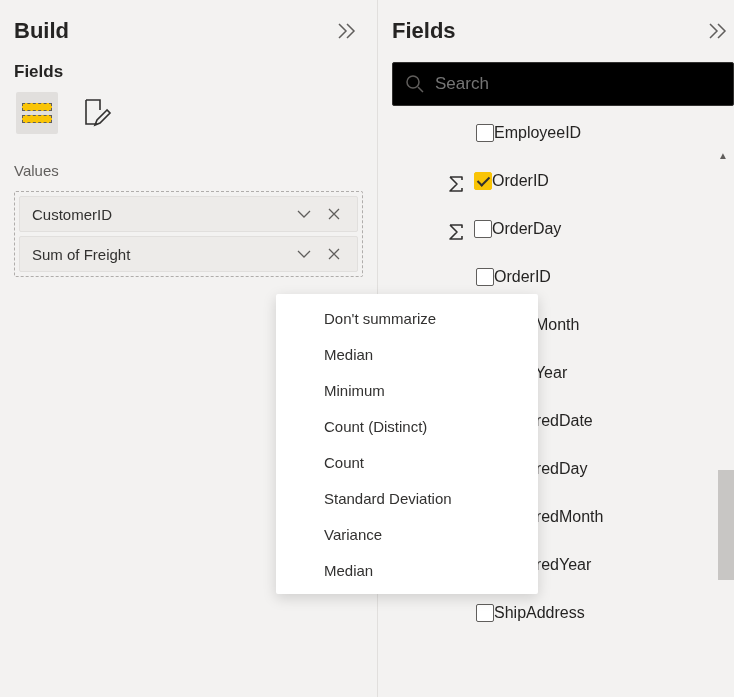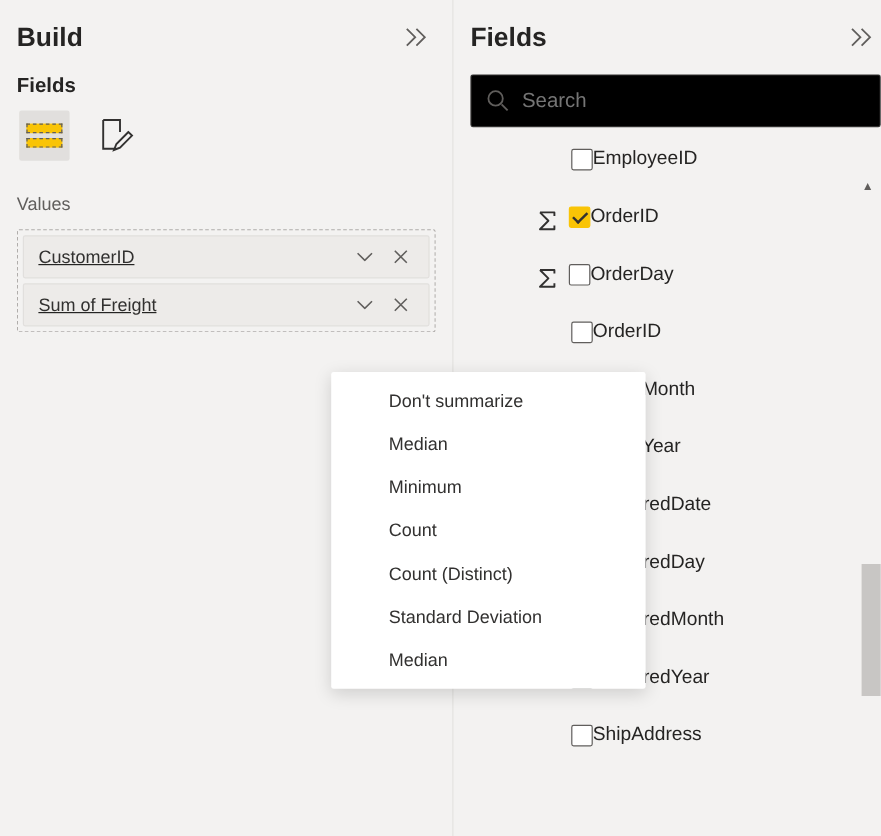--- a/index.html
+++ b/index.html
@@ -106,21 +106,20 @@
     .value-item {
       background: #edebe9;
       border: 1px solid #e1dfdd;
       border-radius: 2px;
       display: flex;
       align-items: center;
       height: 36px;
       padding: 0 8px 0 12px;
       margin-bottom: 4px;
       cursor: pointer;
-      text-decoration: underline;
     }
     .value-item:last-child { margin-bottom: 0; }
     .value-item-label {
       flex: 1;
       font-size: 15px;
       color: #323130;
     }
     .chevron-down, .close-x {
       width: 30px;
       height: 30px;
@@ -207,21 +206,21 @@
       position: absolute;
       right: 0;
       top: 470px;
       width: 16px;
       height: 110px;
       background: #c8c6c4;
     }
     .context-menu {
       position: absolute;
       left: 276px;
-      top: 310px;
+      top: 294px;
       width: 262px;
       background: #fff;
       box-shadow: 0 4px 14px rgba(0,0,0,0.15);
       border-radius: 2px;
       padding: 6px 0;
       z-index: 100;
     }
     .menu-item {
       display: flex;
       align-items: center;
@@ -389,24 +388,27 @@
     <div class="menu-item">
       <span>Don't summarize</span>
     </div>
     <div class="menu-item">
       <span>Median</span>
     </div>
     <div class="menu-item">
       <span>Minimum</span>
     </div>
     <div class="menu-item">
+      <span>Count (Distinct)</span>
+    </div>
+    <div class="menu-item">
       <span>Count</span>
     </div>
     <div class="menu-item">
-      <span>Count (Distinct)</span>
-    </div>
-    <div class="menu-item">
       <span>Standard Deviation</span>
     </div>
     <div class="menu-item">
+      <span>Variance</span>
+    </div>
+    <div class="menu-item">
       <span>Median</span>
     </div>
   </div>
 
 </body></html>

